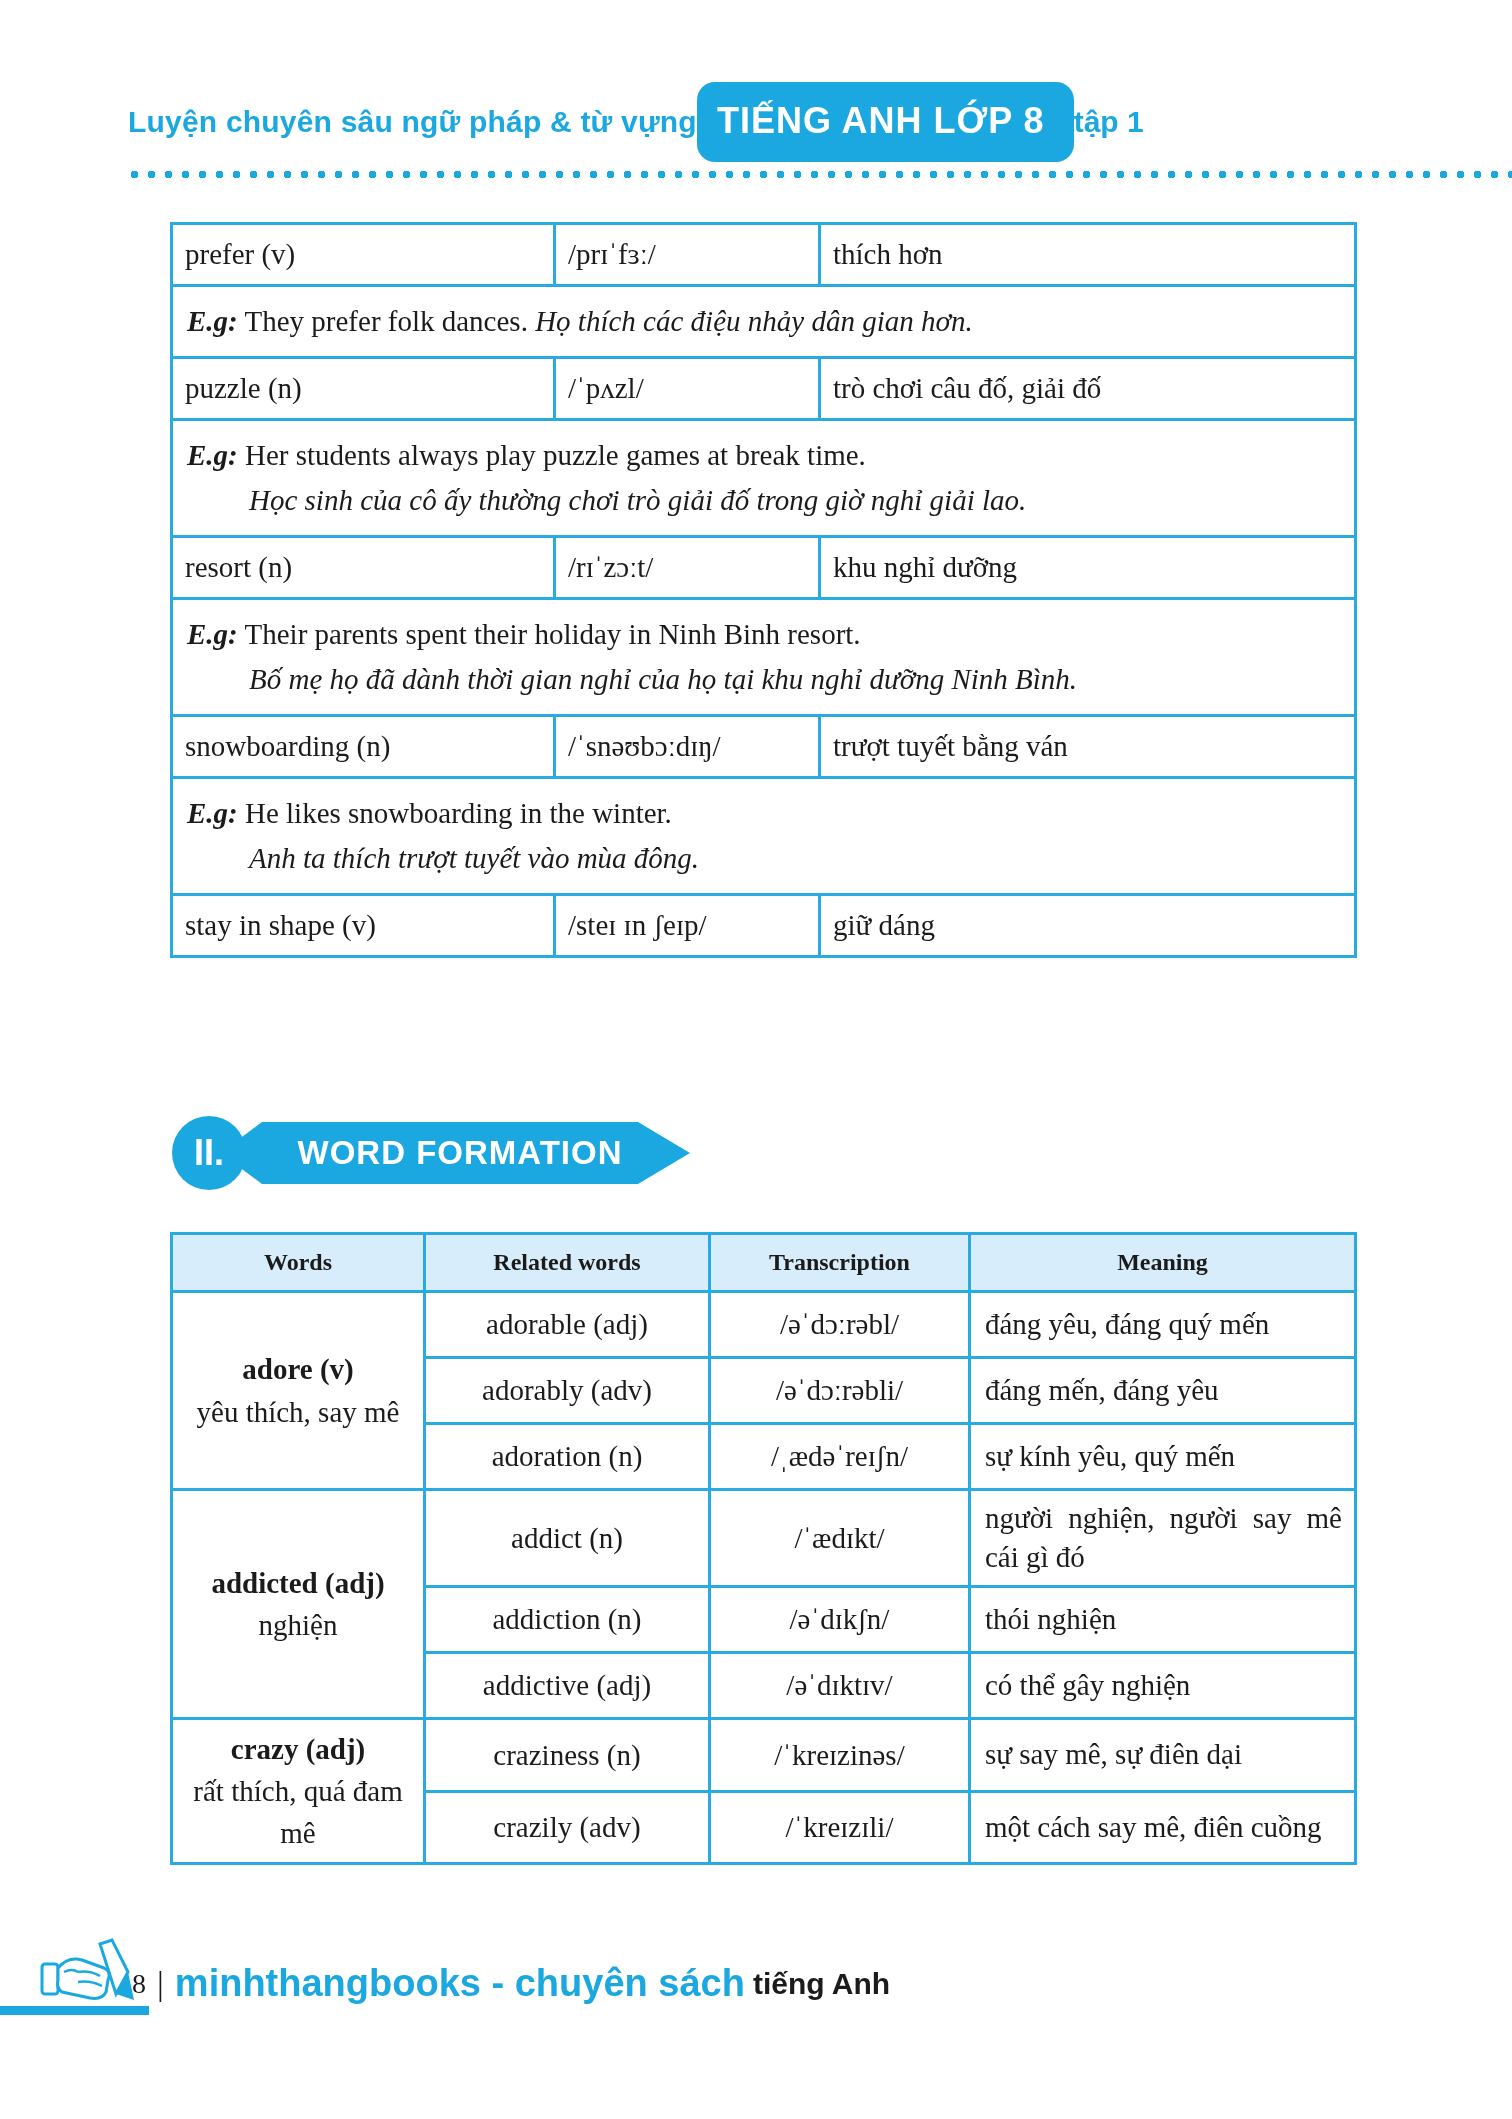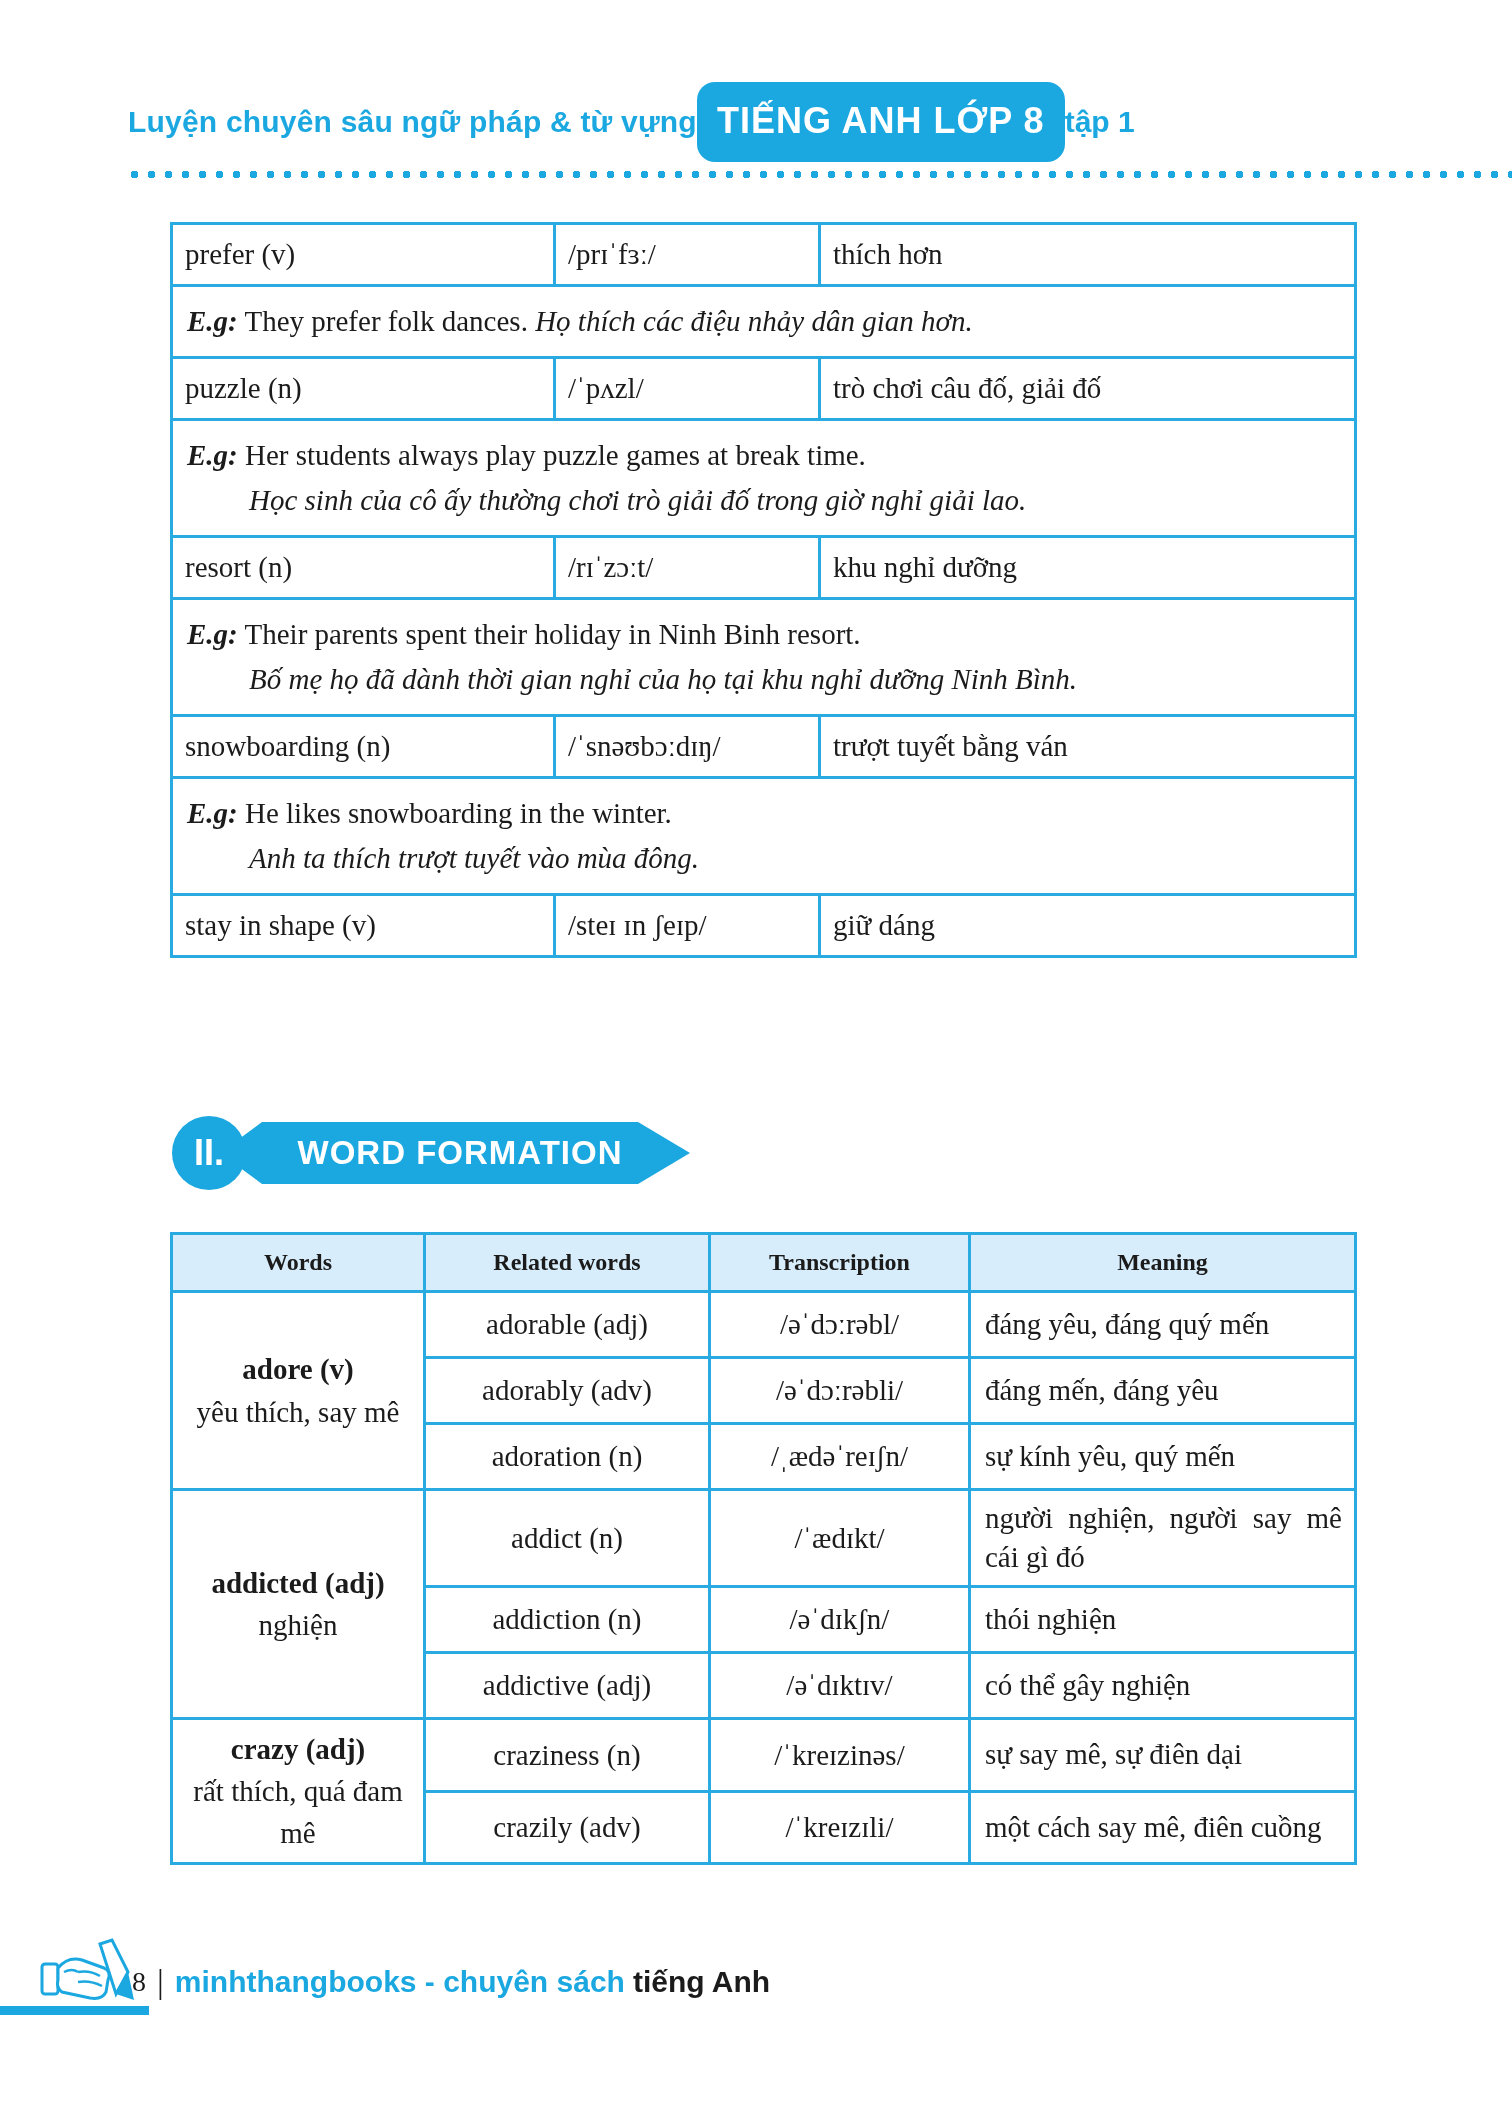--- a/index.html
+++ b/index.html
@@ -25,21 +25,21 @@
   .hdr-series {
     color: #1ba8e0;
     font-size: 30px;
     letter-spacing: 0.2px;
   }
   .hdr-book {
     background: #1ba8e0;
     color: #ffffff;
     font-size: 36px;
     letter-spacing: 1px;
-    padding: 18px 20px 20px 20px;
+    padding: 18px 29px 20px 20px;
     border-radius: 18px;
   }
   .hdr-volume {
     color: #1ba8e0;
     font-size: 30px;
   }
 
   .dotted-line {
     position: absolute;
     left: 126px; top: 170px; right: 0;
@@ -141,21 +141,21 @@
     left: 132px; top: 1962px;
     display: flex;
     align-items: center;
     gap: 10px;
   }
   .footer-page-num { font-size: 28px; color: #1b1b1b; }
   .footer-sep { font-size: 34px; font-weight: 100; color: #1b1b1b; font-family: "Liberation Sans", sans-serif; transform: scaleX(.6); }
   .footer-pub {
     color: #1ba8e0;
     font-family: "Liberation Sans", sans-serif;
-    font-size: 30px;
+    font-size: 38px;
     font-weight: bold;
   }
   .footer-highlight {
     color: #1b1b1b;
     font-family: "Liberation Sans", sans-serif;
     font-size: 30px;
     font-weight: bold;
     margin-left: -2px;
   }
 </style>

